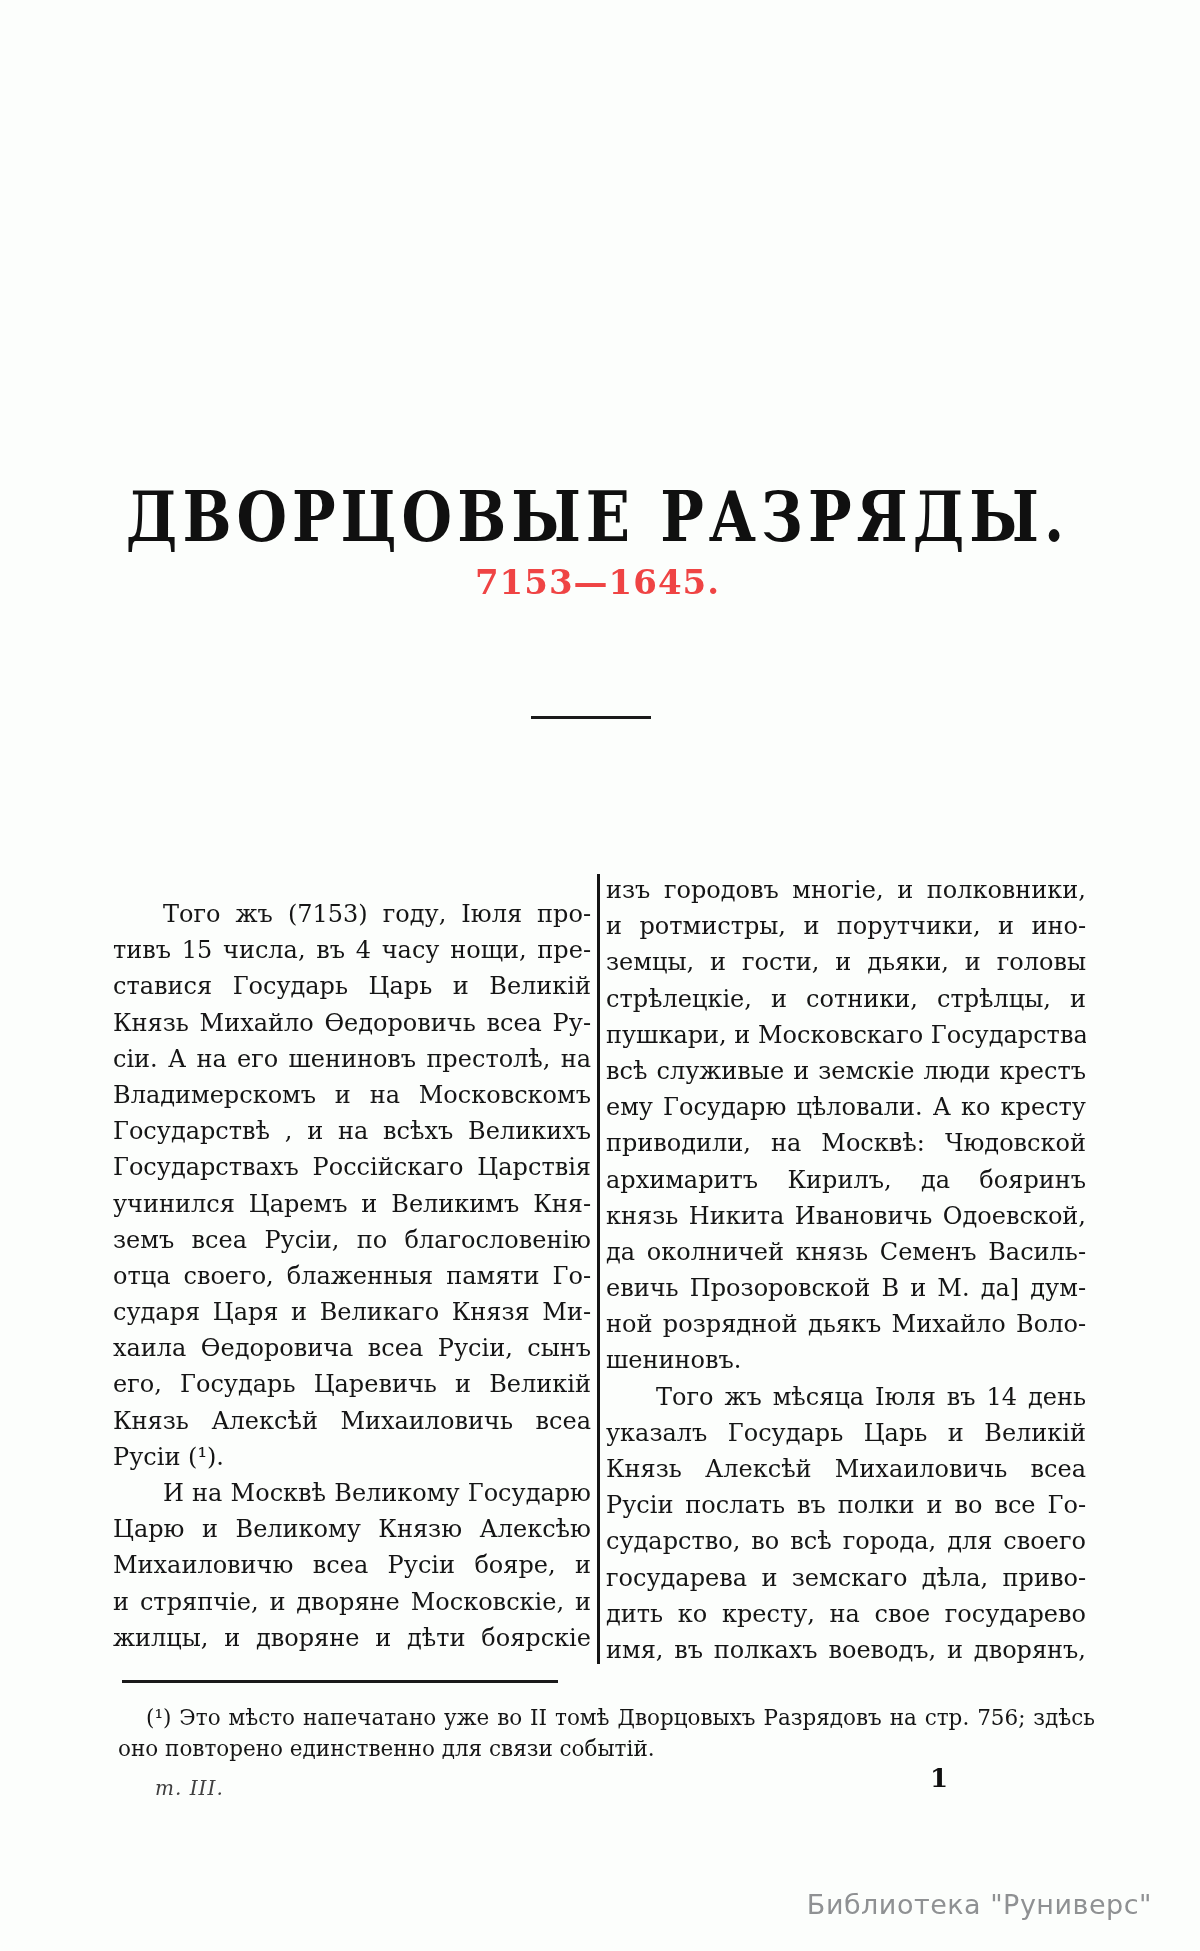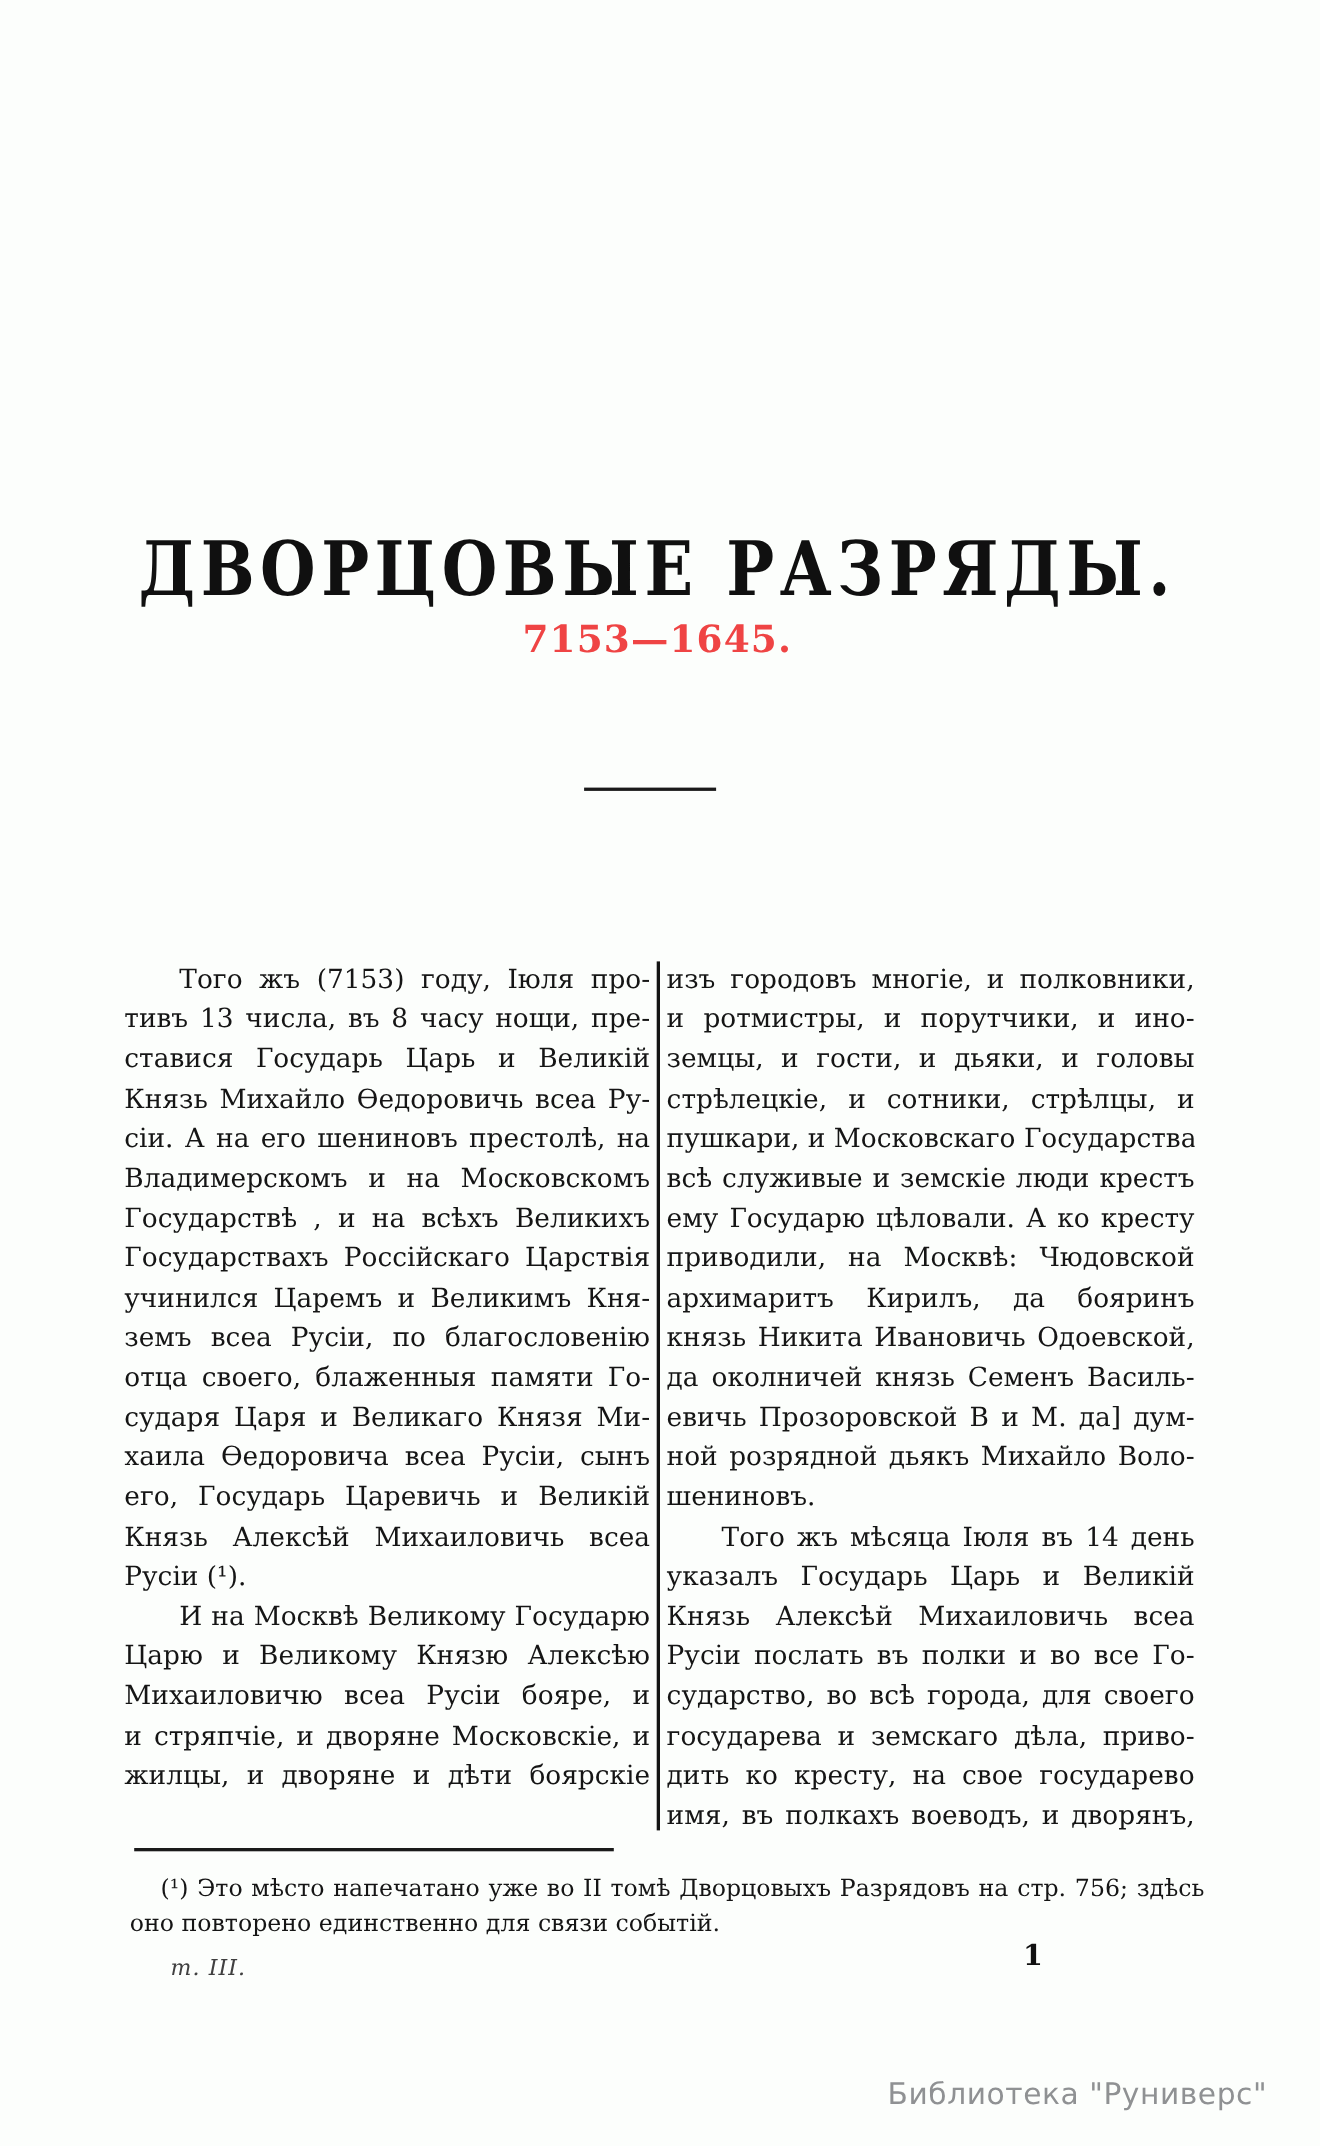--- a/index.html
+++ b/index.html
@@ -29,21 +29,21 @@
   .title-rule{
     position:absolute;top:716px;left:531px;width:120px;height:3px;
     background:#1a1a1a;
   }
 
   
   .col{
     position:absolute;top:872px;
     font-size:24px;
   }
-  .col-left{left:113px;width:478px;}
+  .col-left{left:113px;width:478px;margin-top:24px;}
   .col-right{left:606px;width:480px;}
   .vrule{
     position:absolute;left:597px;top:874px;width:3px;height:790px;
     background:#141414;
   }
   .tline{
     height:36.2px;line-height:36.2px;
     text-align:justify;text-align-last:justify;
     overflow:hidden;white-space:nowrap;
   }
@@ -82,21 +82,21 @@
 <div class="page">
 
   <h1 class="title">ДВОРЦОВЫЕ РАЗРЯДЫ.</h1>
 
   <div class="subtitle">7153—1645.</div>
 
   <div class="title-rule"></div>
 
   <div class="col col-left" id="col-left">
       <div class="tline ind">Того жъ (7153) году, Іюля про-</div>
-      <div class="tline">тивъ 13 числа, въ 8 часу нощи, пре-</div>
+      <div class="tline">тивъ 15 числа, въ 4 часу нощи, пре-</div>
       <div class="tline">ставися Государь Царь и Великій</div>
       <div class="tline">Князь Михайло Ѳедоровичь всеа Ру-</div>
       <div class="tline">сіи. А на его шениновъ престолѣ, на</div>
       <div class="tline">Владимерскомъ и на Московскомъ</div>
       <div class="tline">Государствѣ , и на всѣхъ Великихъ</div>
       <div class="tline">Государствахъ Россійскаго Царствія</div>
       <div class="tline">учинился Царемъ и Великимъ Кня-</div>
       <div class="tline">земъ всеа Русіи, по благословенію</div>
       <div class="tline">отца своего, блаженныя памяти Го-</div>
       <div class="tline">сударя Царя и Великаго Князя Ми-</div>

